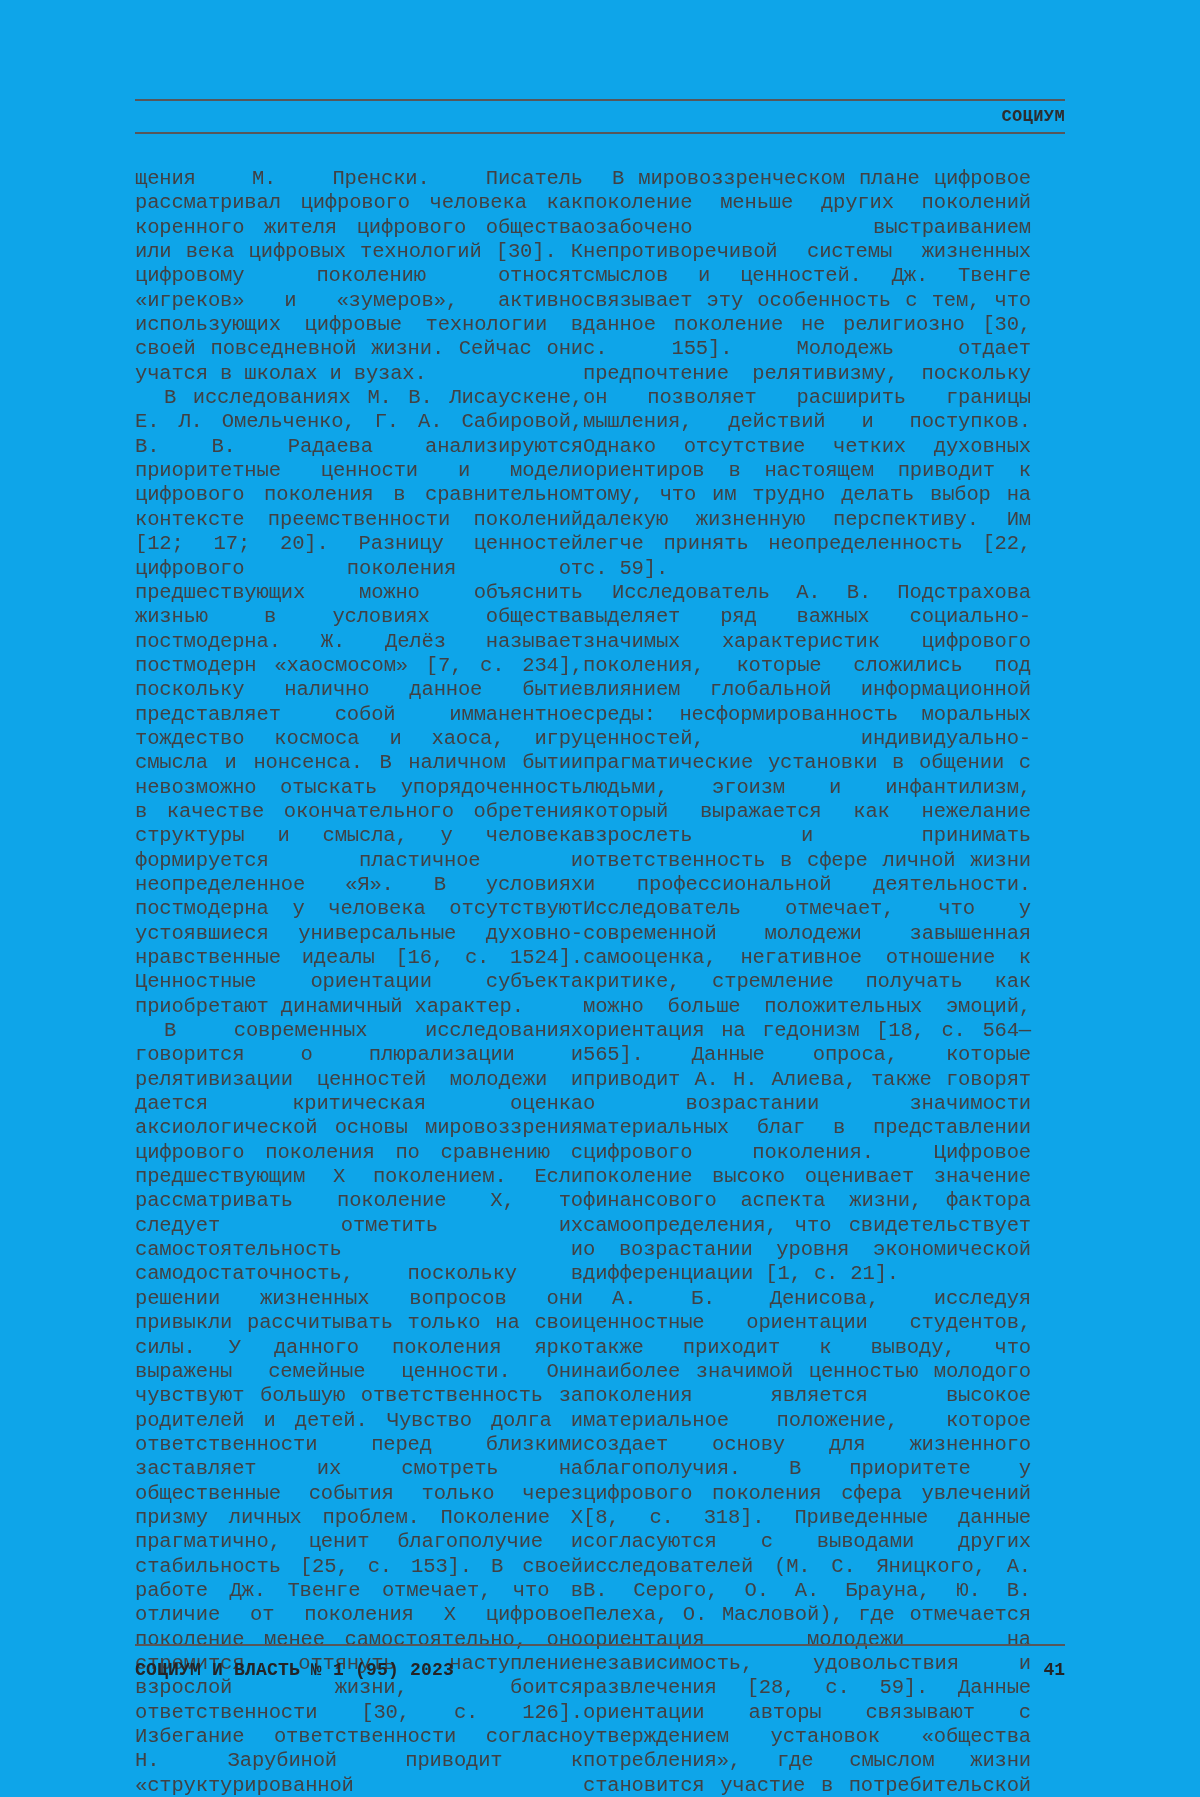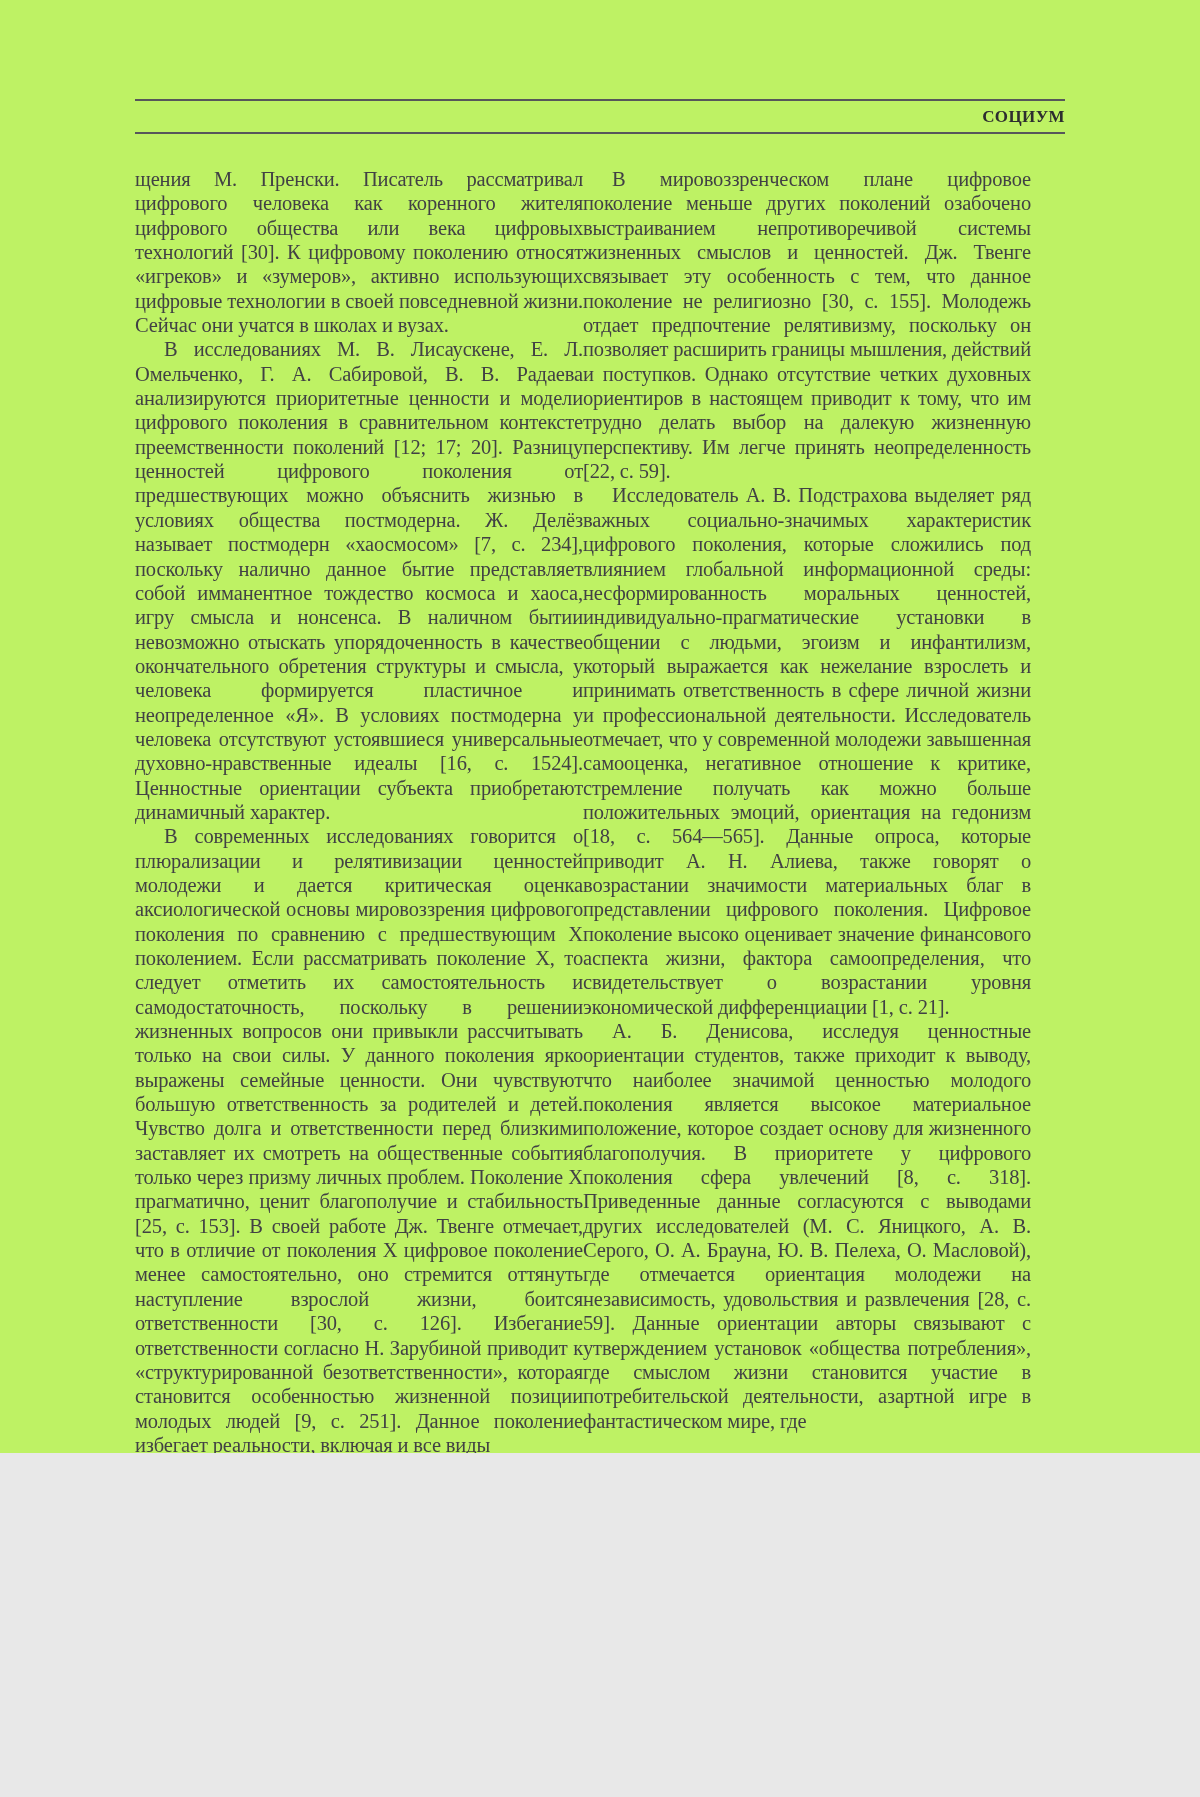--- a/index.html
+++ b/index.html
@@ -1,22 +1,22 @@
 <!DOCTYPE html>
 <html lang="ru"><head>
 <meta charset="utf-8">
 <style>
   html, body { margin: 0; padding: 0; background: #e8e8e8; }
   .page {
     position: relative;
     width: 1200px;
-    height: 1453px;
+    height: 1797px;
     margin: 0 auto;
-    background: #bef264;
-    font-family: Liberation Serif, serif;
+    background: #0ea5e9;
+    font-family: Liberation Mono, monospace;
     overflow: hidden;
   }
   
   .page-header {
     position: absolute;
     left: 135px;
     right: 135px;
     top: 99px;
   }
   .rule {

